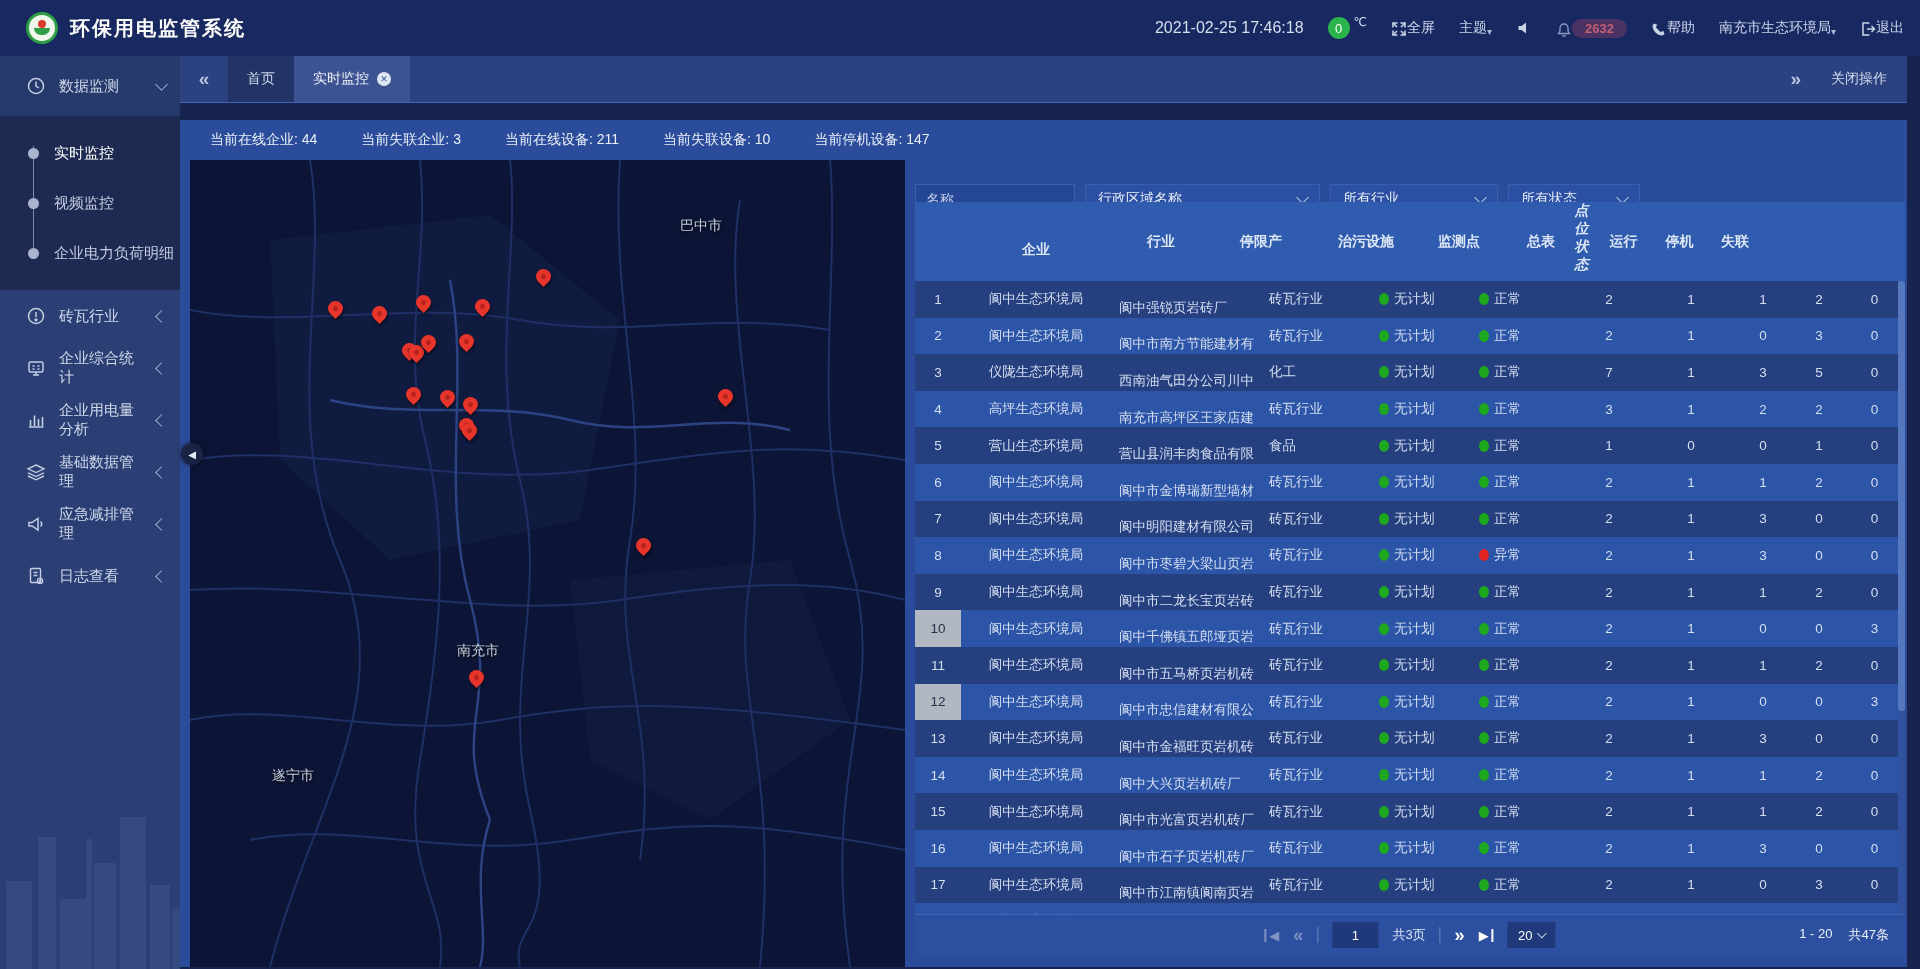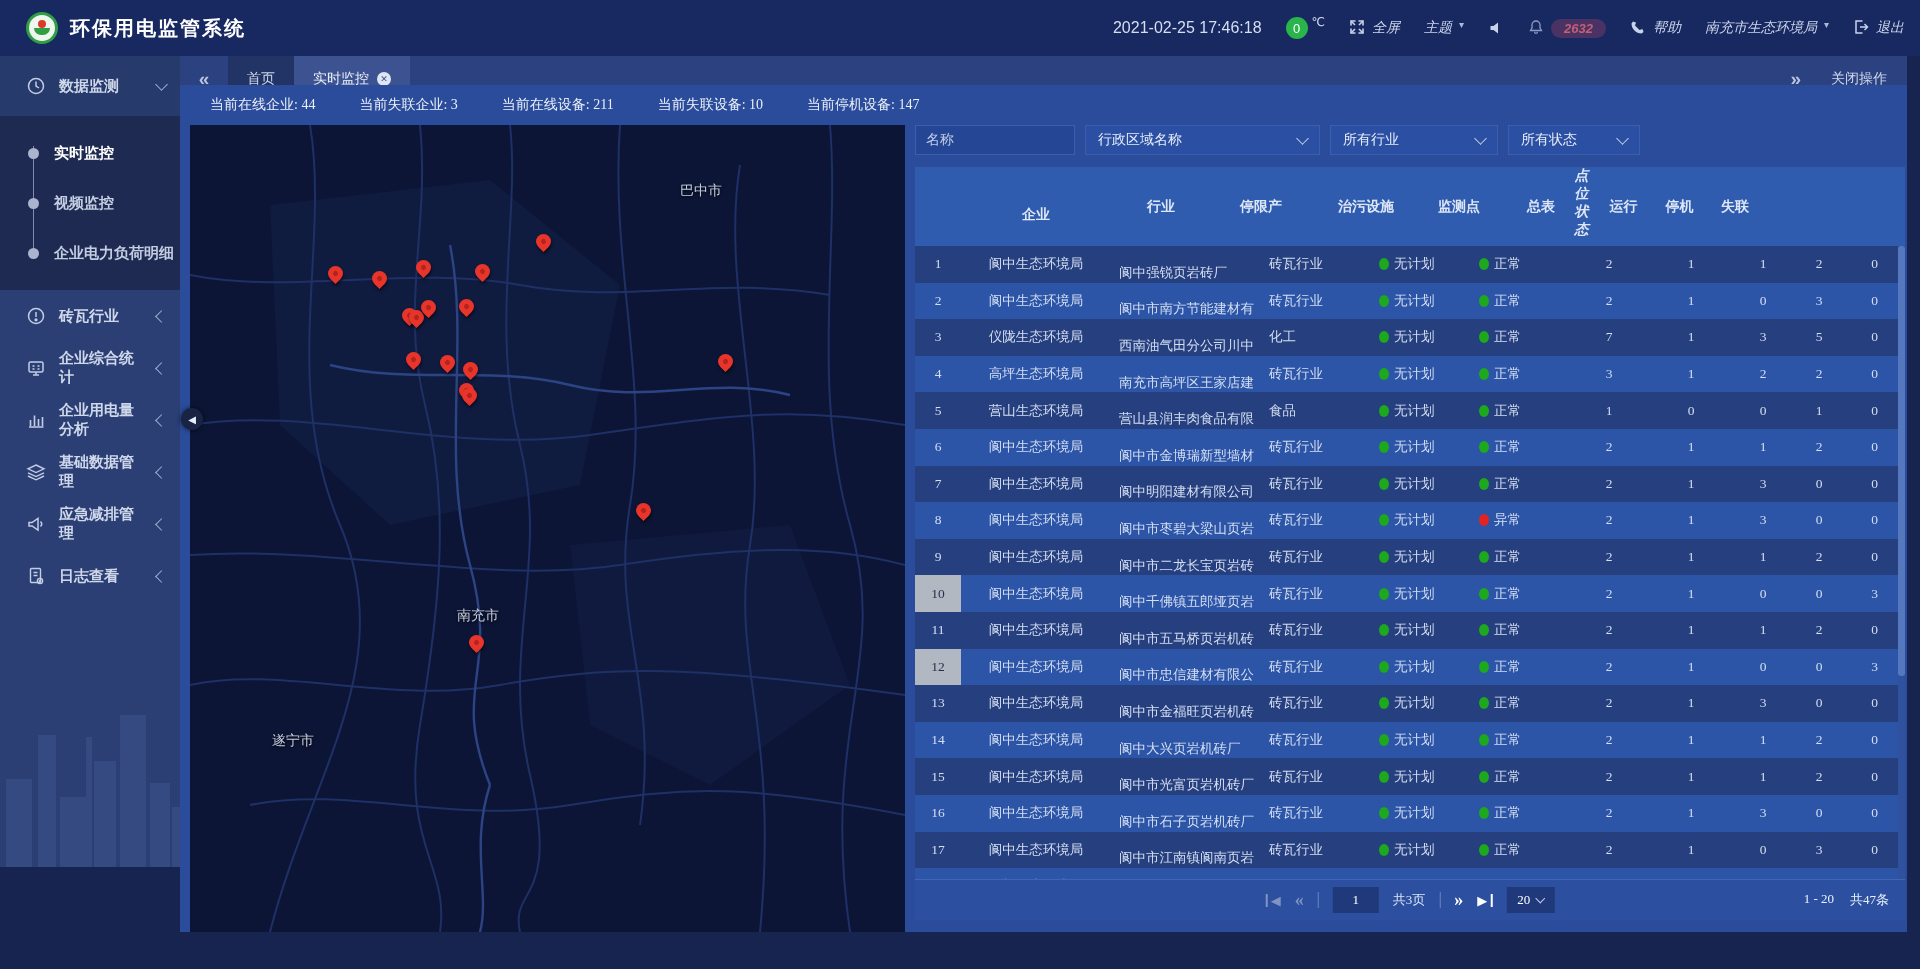--- a/index.html
+++ b/index.html
@@ -12,28 +12,28 @@
   .logo{width:32px;height:32px;border-radius:50%;background:#eef6ee;border:3px solid #2f9e44;position:relative;box-sizing:border-box;}
   .logo::after{content:"";position:absolute;left:9px;top:5px;width:8px;height:8px;border-radius:50%;background:#d83a2b;}
   .logo::before{content:"";position:absolute;left:5px;top:13px;width:16px;height:7px;border-radius:0 0 8px 8px;background:#2f9e44;}
   .title{color:#ffffff;font-size:20px;font-weight:bold;letter-spacing:2px;}
   .hright{display:flex;align-items:center;gap:24px;color:#ccd6ec;font-size:14px;}
   .dt{font-size:16px;color:#d6dff0;}
   .temp{display:flex;align-items:flex-start;gap:4px;}
   .temp-badge{width:22px;height:22px;border-radius:50%;background:var(--temp_green,#2ab44c);color:#fff;font-size:13px;
     display:flex;align-items:center;justify-content:center;}
   .deg{font-size:12px;color:#d6dff0;margin-top:-2px;}
-  .hitem{display:flex;align-items:flex-start;gap:7px;cursor:pointer;white-space:nowrap;font-style:italic;}
+  .hitem{display:flex;align-items:flex-end;cursor:pointer;white-space:nowrap;}
   .hicon{width:16px;height:16px;display:flex;}
   .hicon svg{width:16px;height:16px;}
   .badge-pill{background:rgba(193,76,112,.30);color:#c25f72;padding:2px 13px;border-radius:11px;font-weight:bold;font-size:13px;}
   .caret{font-size:10px;color:#aab8d8;}
 
   
-  .sidebar{position:absolute;left:0;top:56px;width:180px;height:811px;background:var(--sidebar_bg,#2b3f75);overflow:hidden;font-weight:bold;}
+  .sidebar{position:absolute;left:0;top:56px;width:180px;height:913px;background:var(--sidebar_bg,#2b3f75);overflow:hidden;}
   .menu-item{height:52px;display:flex;align-items:center;padding:0 14px 0 26px;gap:13px;color:#cfd8ea;font-size:15px;cursor:pointer;}
   .menu-item.expanded{height:60px;background:#273a6c;}
   .micon{width:20px;height:20px;display:flex;flex:none;}
   .micon svg{width:20px;height:20px;}
   .mlabel{flex:1;}
   .chev{width:8px;height:8px;border-right:1.6px solid #9fb0d2;border-bottom:1.6px solid #9fb0d2;flex:none;}
   .chev.down{transform:rotate(45deg);margin-top:-4px;}
   .chev.left{transform:rotate(135deg);}
   .submenu{background:var(--submenu_bg,#1e2a52);padding:12px 0;position:relative;}
   .submenu::before{content:"";position:absolute;left:33px;top:30px;bottom:32px;width:1px;background:#7e8ab0;}
@@ -48,37 +48,37 @@
     border-bottom:1px solid #3f67b5;display:flex;align-items:stretch;box-sizing:border-box;}
   .tb-arrow{width:48px;display:flex;align-items:center;justify-content:center;color:#b9c5de;font-size:19px;font-weight:bold;cursor:pointer;}
   .tabs{display:flex;}
   .tab{display:flex;align-items:center;gap:8px;padding:0 19px;font-size:14px;color:#cfd9ec;cursor:pointer;background:#223465;}
   .tab.active{background:#3d5290;color:#e9effa;}
   .tab-close{width:14px;height:14px;border-radius:50%;background:#dfe6f3;color:#3d5290;font-size:9px;font-weight:bold;
     display:flex;align-items:center;justify-content:center;line-height:1;}
   .tb-right{margin-left:auto;display:flex;align-items:center;gap:30px;padding-right:20px;color:#cfd9ec;font-size:14px;}
 
   
-  .content{position:absolute;left:180px;top:85px;width:1727px;height:847px;background:var(--content_bg,#2b4c9a);font-family:Liberation Serif, serif;}
+  .content{position:absolute;left:180px;top:120px;width:1727px;height:847px;background:var(--content_bg,#2b4c9a);}
   .stats{display:flex;gap:44px;padding:11px 0 0 30px;color:#eaf0fa;font-size:14px;}
   .stat{white-space:nowrap;}
 
   
   .map{position:absolute;left:10px;top:40px;width:715px;height:807px;background:var(--map_bg,#0c1535);overflow:visible;}
   .map .roads{position:absolute;left:0;top:0;}
   .map-label{position:absolute;color:#c6cfe2;font-size:14px;text-shadow:0 1px 3px #000;white-space:nowrap;}
   .pin{position:absolute;width:15px;height:15px;background:var(--pin_red,#e8352b);border-radius:50% 50% 50% 0;
     transform:rotate(-45deg);box-shadow:-1px 2px 3px rgba(0,0,0,.55);}
   .pin::after{content:"";position:absolute;left:5px;top:5px;width:5px;height:5px;border-radius:50%;background:#b3241c;}
   .collapse-btn{position:absolute;left:-9px;top:283px;width:22px;height:22px;border-radius:50%;background:#192343;
     display:flex;align-items:center;justify-content:center;color:#e8eef9;font-size:10px;cursor:pointer;box-shadow:0 0 5px rgba(0,0,0,.6);}
 
   
   .panel{position:absolute;left:735px;top:40px;width:990px;height:807px;}
-  .filters{display:flex;gap:10px;height:30px;}
+  .filters{display:flex;gap:10px;height:30px;margin-top:24px;}
   .f-input{width:160px;background:#254695;border:1px solid #3a5fae;box-sizing:border-box;color:#e8eef9;padding:0 10px;font-size:14px;outline:none;font-family:inherit;}
   .f-input::placeholder{color:#c2cde6;opacity:1;}
   .f-select{display:flex;align-items:center;justify-content:space-between;padding:0 12px;background:#2b4fa2;border:1px solid #3a5fae;
     box-sizing:border-box;color:#e6edf9;font-size:14px;cursor:pointer;}
   .f-select .chev{border-color:#c2cde6;margin-top:-3px;}
   .w-region{width:235px;} .w-industry{width:168px;} .w-status{width:132px;}
 
   .thead{position:absolute;top:42px;left:0;width:990px;height:79px;background:var(--table_header_bg,#2f5cae);
     display:flex;color:#dde7f8;font-weight:bold;font-size:14px;}
   .th{display:flex;align-items:center;justify-content:center;box-sizing:border-box;}

